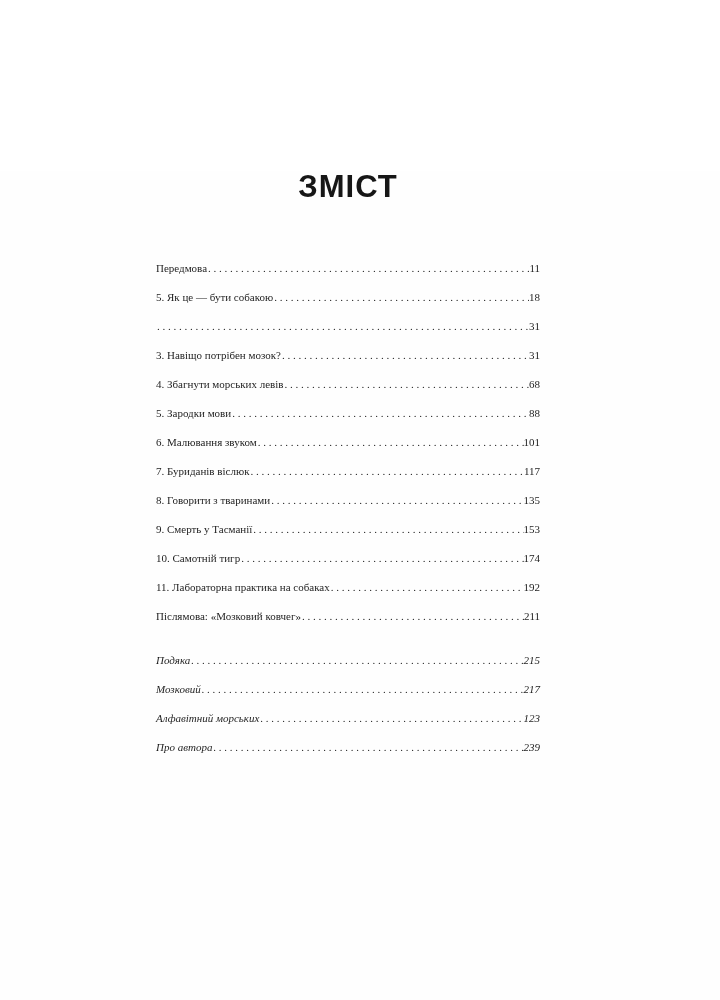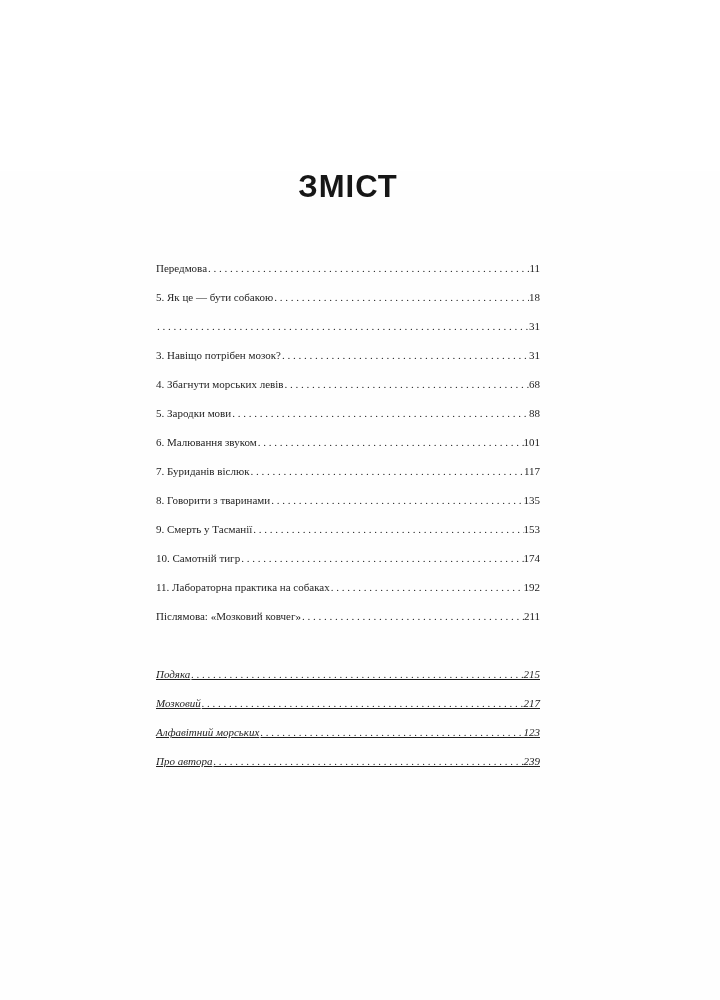--- a/index.html
+++ b/index.html
@@ -30,23 +30,22 @@
     line-height: 31px;
     letter-spacing: 1px;
     text-align: center;
     margin: 171px 0 0 0;
     color: #161616;
   }
   .toc-list {
     margin-top: 52px;
   }
   .toc-list.backmatter {
-    margin-top: 29px;
+    margin-top: 15px;
     font-style: italic;
-    text-decoration: underline;
   }
   .toc-row {
     display: flex;
     align-items: baseline;
     line-height: 29px;
     font-size: 11px;
     white-space: nowrap;
   }
   .toc-label {
     flex: 0 0 auto;

